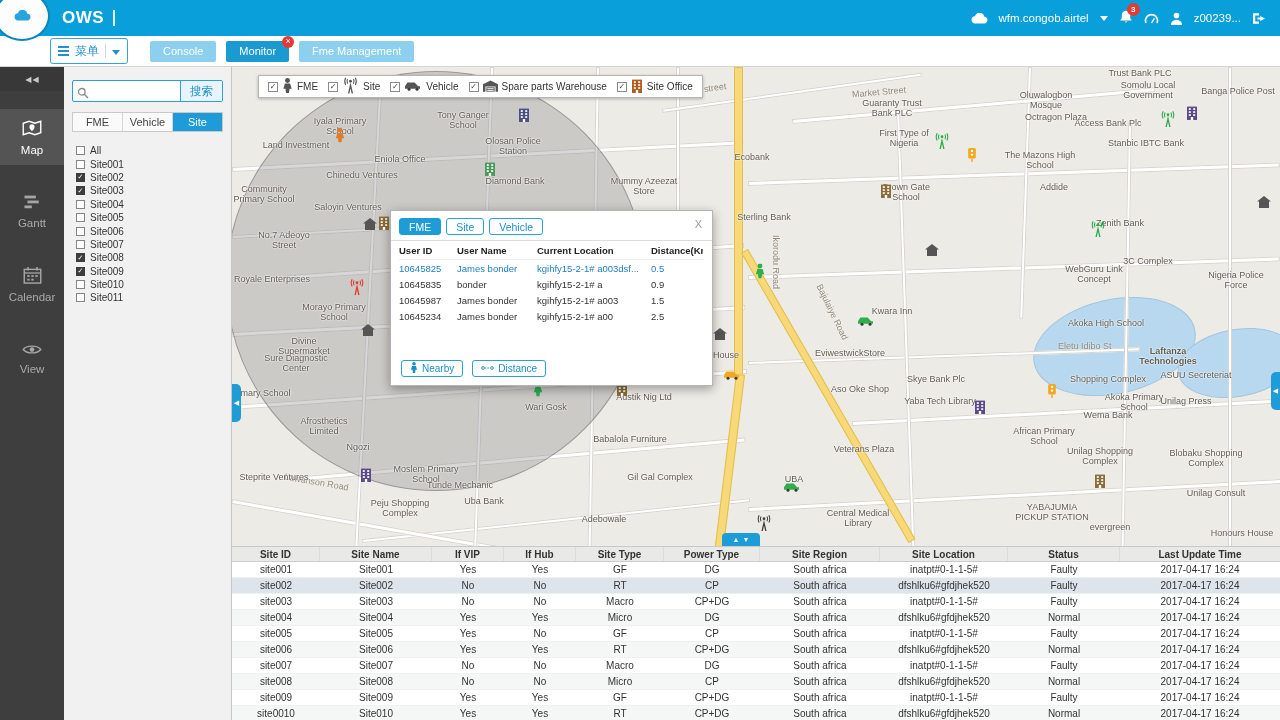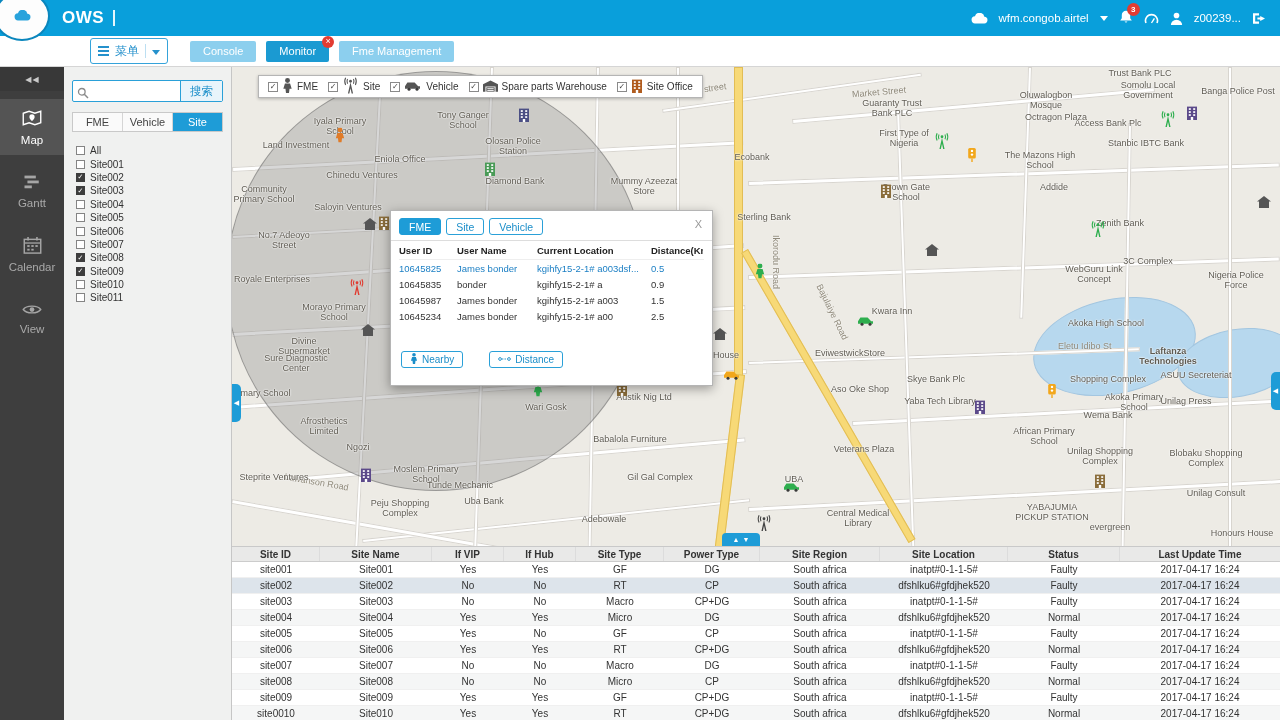--- a/index.html
+++ b/index.html
@@ -12,36 +12,36 @@
     border:2px solid #0a86bd;border-radius:50%;display:flex;align-items:center;justify-content:center;z-index:2}
   .appname{margin-left:62px;font-size:17px;font-weight:bold;letter-spacing:.5px}
   .vsep{width:2px;height:16px;background:#fff;margin-left:9px;opacity:.9}
   .top-right{margin-left:auto;display:flex;align-items:center;gap:11px;padding-right:14px;font-size:11.5px}
   .t-icon{display:inline-flex;align-items:center;position:relative;cursor:pointer}
   .badge{position:absolute;top:-7px;right:-7px;min-width:13px;height:13px;border-radius:7px;background:#e23c32;
     color:#fff;font-size:8px;font-weight:bold;display:flex;align-items:center;justify-content:center;padding:0 2px}
   
   .menubar{position:absolute;left:0;top:36px;width:1280px;height:31px;background:#fff;
     border-bottom:1px solid #d5d5d5;display:flex;align-items:center;z-index:55}
-  .menu-btn{margin-left:90px;height:22px;display:flex;align-items:center;gap:6px;border:1px solid #35a3da;
+  .menu-btn{margin-left:50px;height:22px;display:flex;align-items:center;gap:6px;border:1px solid #35a3da;
     background:#fff;border-radius:3px;padding:12px 7px;color:#2591cc;font-size:12px;cursor:pointer;
     font-family:inherit}
   .bars{width:11px;height:2px;background:#2591cc;box-shadow:0 -4px 0 #2591cc,0 4px 0 #2591cc;margin:4px 0}
   .menu-div{width:1px;height:14px;background:#bcdff2}
   .wtabs{display:flex;align-items:center;margin-left:22px}
   .wtab{position:relative;height:21px;padding:0 13px;background:#8ccfee;color:#fff;font-size:11px;
     display:flex;align-items:center;border-radius:2px;margin-right:10px;cursor:pointer}
   .wtab.active{background:#1b9ad2}
   .tabclose{position:absolute;top:-5px;right:-5px;width:12px;height:12px;border-radius:50%;background:#e23c32;
     color:#fff;font-size:9px;line-height:11px;text-align:center}
   
   .sidebar{position:absolute;left:0;top:67px;width:64px;height:653px;background:#3e3e3e;z-index:40}
   .sb-collapse{height:24px;display:flex;align-items:center;justify-content:center;gap:1px;
     color:#c9c9c9;font-size:8px;cursor:pointer;background:#383838}
-  .sbitem{margin-top:8px;height:56px;display:flex;flex-direction:column;align-items:center;
+  .sbitem{margin-top:18px;height:56px;display:flex;flex-direction:column;align-items:center;
     justify-content:center;gap:5px;color:#a9a9a9;font-size:11.5px;cursor:pointer}
   .sbitem.active{background:#545454;color:#fff}
   
   .leftpanel{position:absolute;left:64px;top:67px;width:168px;height:653px;background:#f0f1f0;
     border-right:1px solid #c6c6c6;z-index:40}
   .searchrow{margin:13px 8px 0;display:flex;height:22px;border:1px solid #2aa0d8;background:#fff;border-radius:2px}
   .searchrow .si{position:relative;flex:1;display:flex;align-items:center}
   .searchrow .si span{position:absolute;left:4px;top:4px}
   .searchrow input{flex:1;border:none;outline:none;height:100%;padding-left:19px;font-size:11px;
     font-family:inherit;background:transparent;width:100%}
@@ -81,21 +81,21 @@
   .pop-tabs{display:flex;align-items:center;gap:5px;padding:7px 8px 5px;border-bottom:1px solid #ddd}
   .pop-tab{height:17px;padding:0 9px;font-size:10.5px;border:1px solid #2aa0d8;color:#1b8ec9;background:#fff;
     border-radius:3px;display:flex;align-items:center;cursor:pointer}
   .pop-tab.active{background:#1e9cd7;border-color:#1e9cd7;color:#fff}
   .pop-close{margin-left:auto;color:#999;font-size:11px;cursor:pointer;padding:0 2px}
   .pgrid{display:grid;grid-template-columns:58px 80px 114px 52px;align-items:center}
   .phead{margin:1px 8px 0;height:18px;font-size:9.5px;font-weight:bold;color:#222;border-bottom:1px solid #eee}
   .prow{margin:0 8px;height:16px;font-size:9.5px;color:#333}
   .pcell{overflow:hidden;white-space:nowrap}
   .pcell.link{color:#1b7fc4;cursor:pointer}
-  .pop-buttons{position:absolute;left:10px;bottom:17px;display:flex;gap:26px}
+  .pop-buttons{position:absolute;left:10px;bottom:8px;display:flex;gap:9px}
   .pbtn{height:17px;padding:0 8px;border:1px solid #2aa0d8;border-radius:3px;color:#1b8ec9;font-size:10px;
     background:#fff;display:flex;gap:4px;align-items:center;cursor:pointer;font-family:inherit}
   
   .handle{position:absolute;background:#1e9cd7;color:#fff;display:flex;align-items:center;
     justify-content:center;z-index:22;cursor:pointer;font-size:7px}
   .handle-left{left:0;top:317px;width:9px;height:38px;border-radius:0 5px 5px 0}
   .handle-right{right:0;top:305px;width:9px;height:38px;border-radius:5px 0 0 5px}
   .handle-bottom{left:490px;top:466px;width:38px;height:13px;border-radius:4px 4px 0 0;gap:3px}
   
   .tablewrap{position:absolute;left:232px;top:546px;width:1048px;height:174px;background:#fff;

